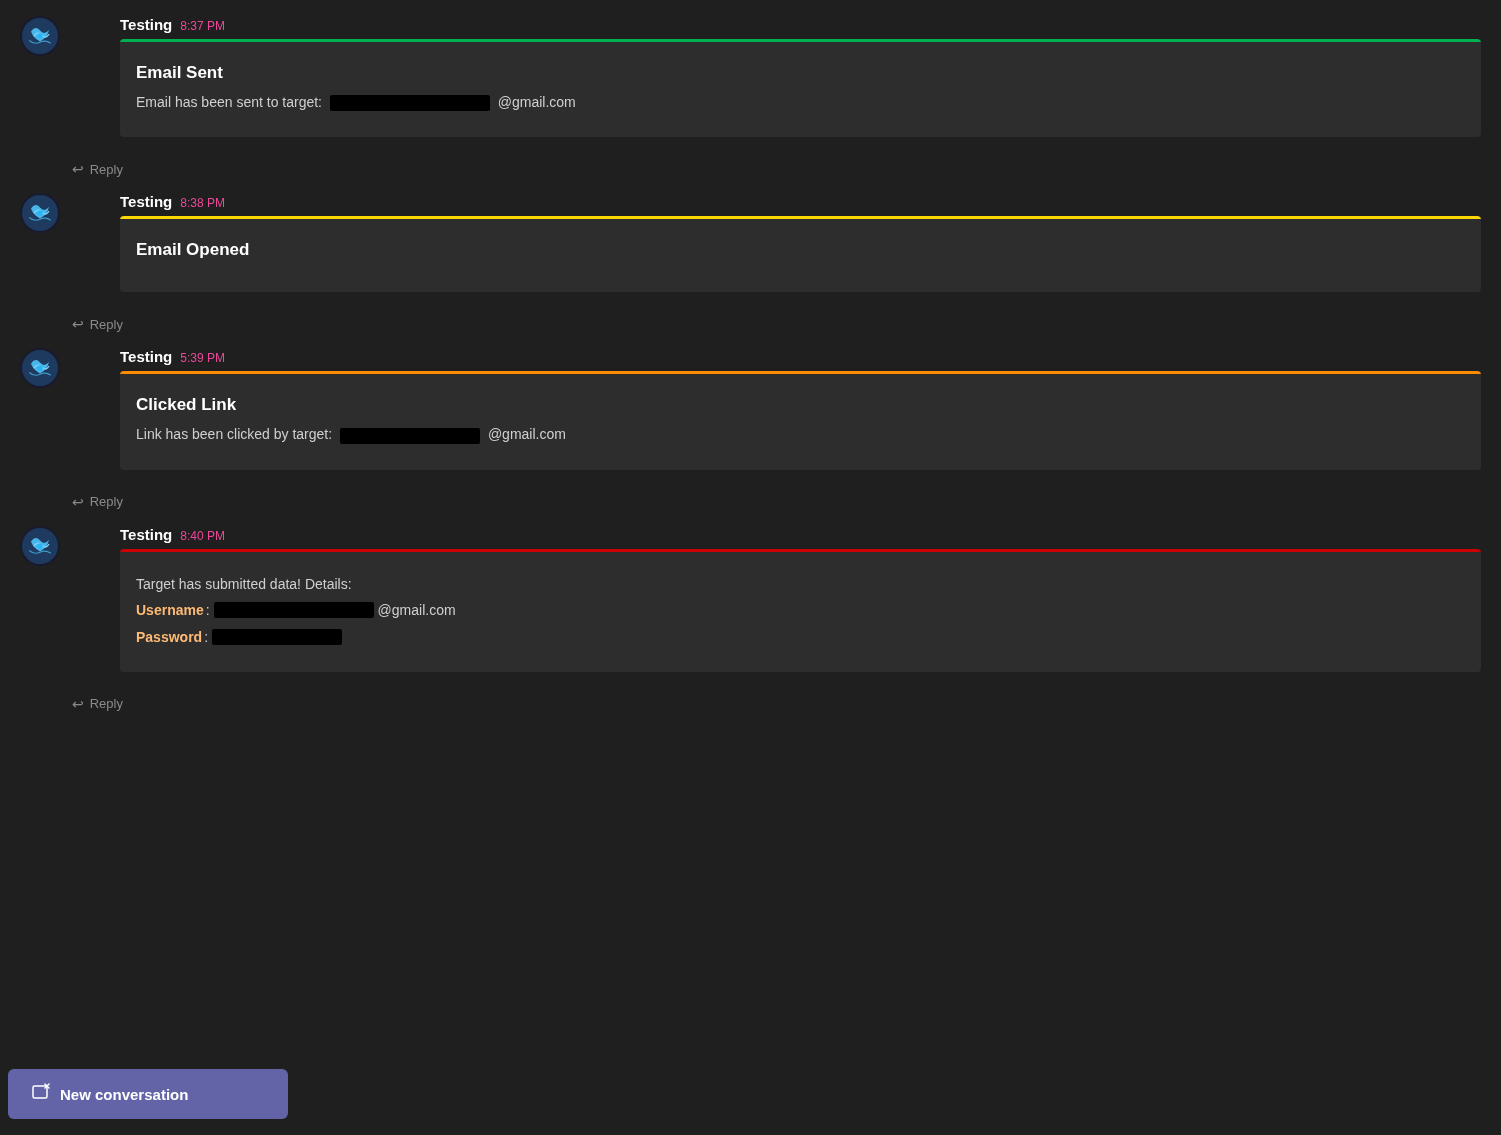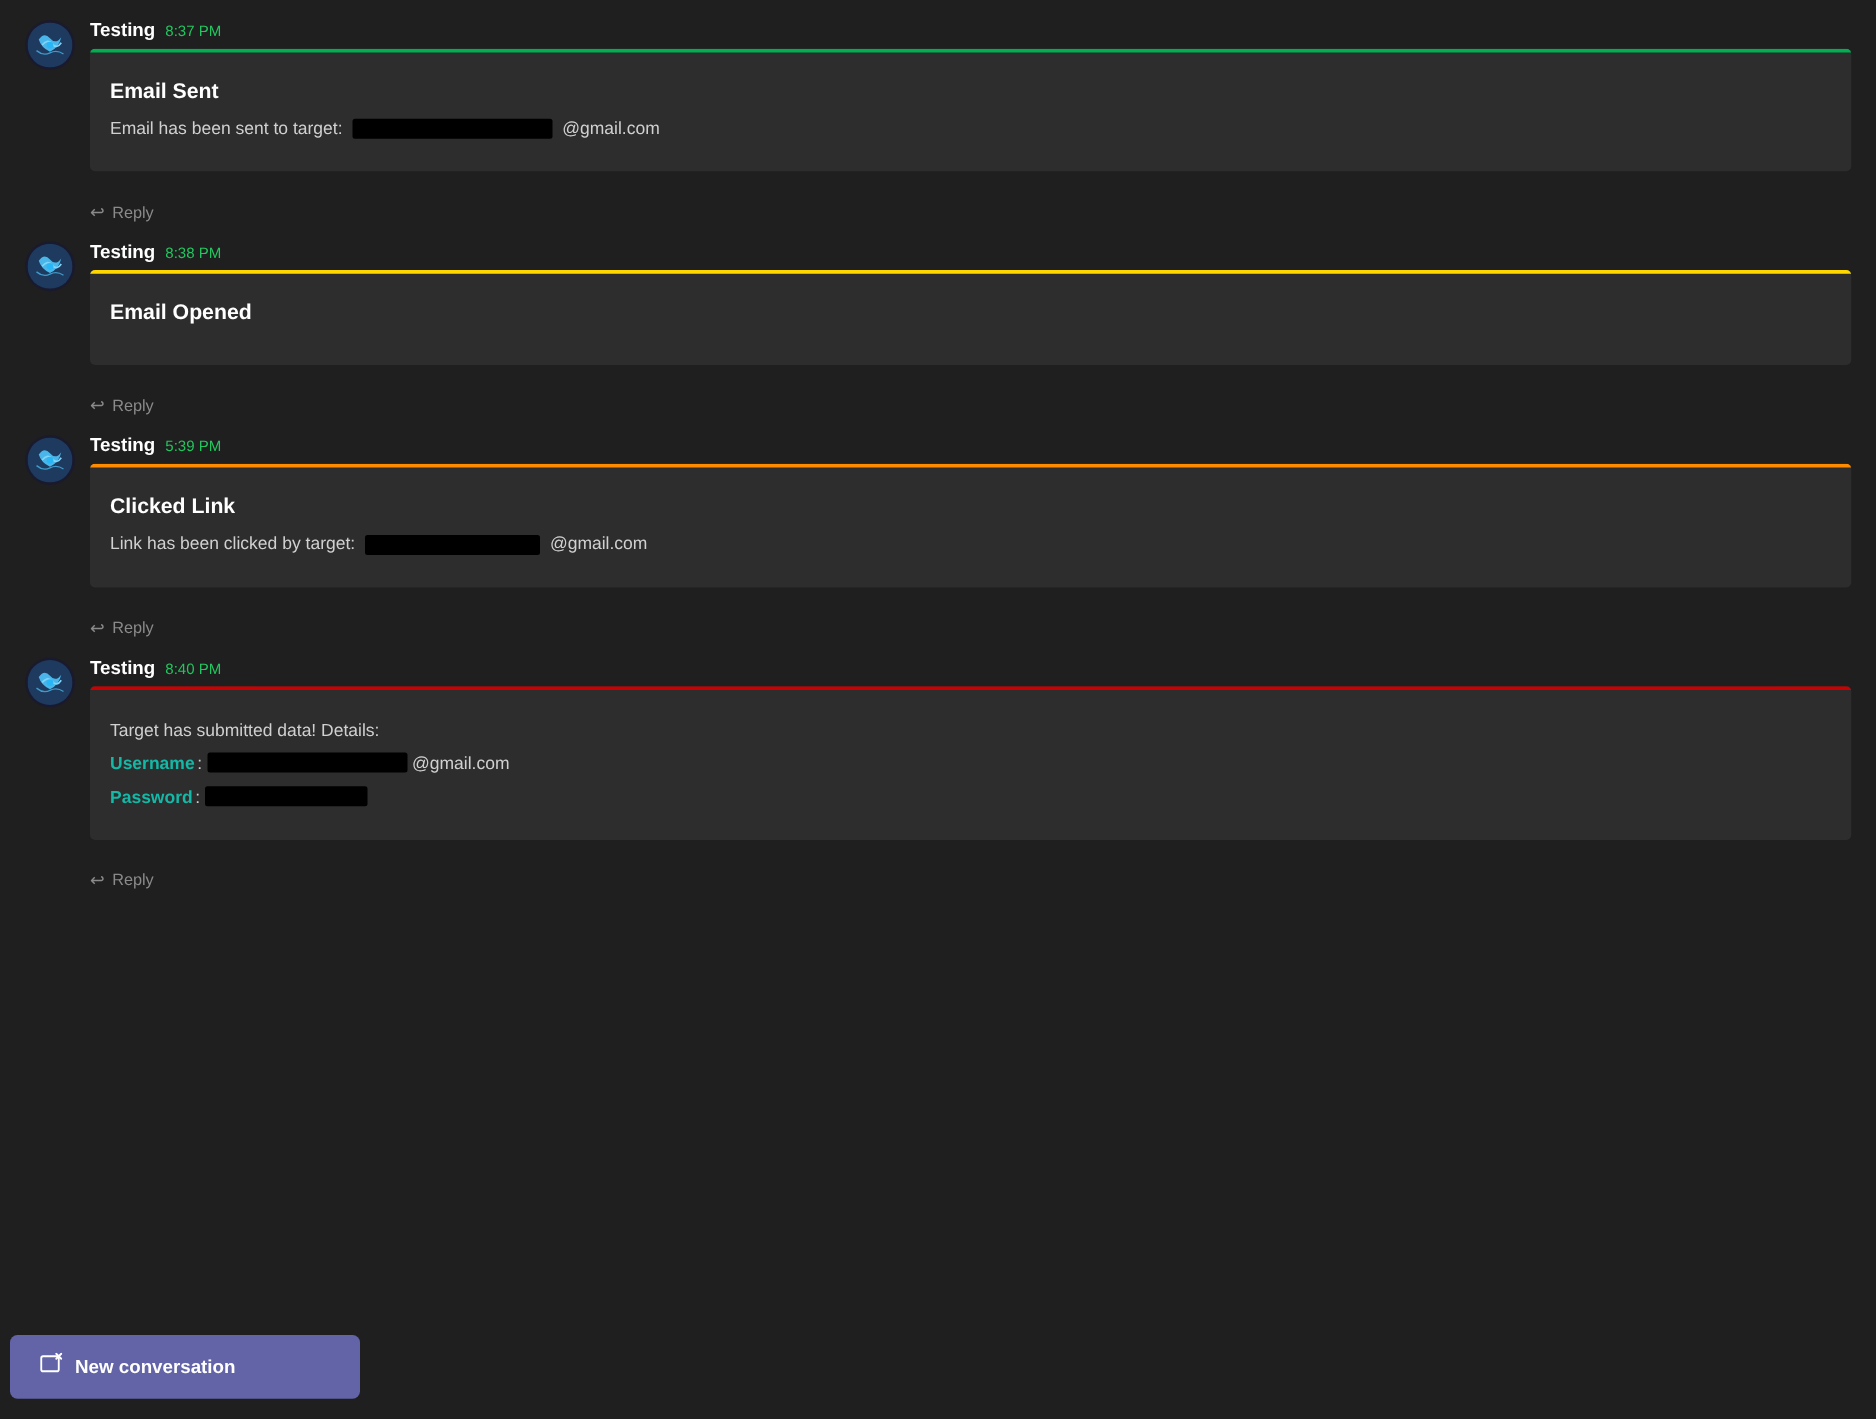--- a/index.html
+++ b/index.html
@@ -15,20 +15,21 @@
 
     .chat-container {
       padding: 16px 20px 100px 20px;
       max-width: 1501px;
     }
 
     .message-group {
       display: flex;
       align-items: flex-start;
       margin-bottom: 24px;
+      gap: 48px;
     }
 
     .avatar {
       width: 40px;
       height: 40px;
       border-radius: 50%;
       background: #1a1a2e;
       flex-shrink: 0;
       margin-right: 12px;
       display: flex;
@@ -54,21 +55,21 @@
     }
 
     .sender-name {
       font-weight: 600;
       font-size: 15px;
       color: #ffffff;
     }
 
     .timestamp {
       font-size: 12px;
-      color: #22c55e;
+      color: #ec4899;
     }
 
     .message-card {
       background-color: #2d2d2d;
       border-radius: 4px;
       padding: 24px 16px;
       border-left: none;
       position: relative;
       overflow: hidden;
     }
@@ -122,21 +123,21 @@
     .card-detail-line {
       display: flex;
       align-items: center;
       margin-top: 4px;
       font-size: 14px;
       color: #d0d0d0;
     }
 
     .card-detail-label {
       font-weight: 700;
-      color: #14b8a6;
+      color: #fdba74;
       margin-right: 2px;
       text-align: center;
     }
 
     .reply-area {
       display: flex;
       align-items: center;
       gap: 6px;
       margin-top: 8px;
       margin-left: 52px;

